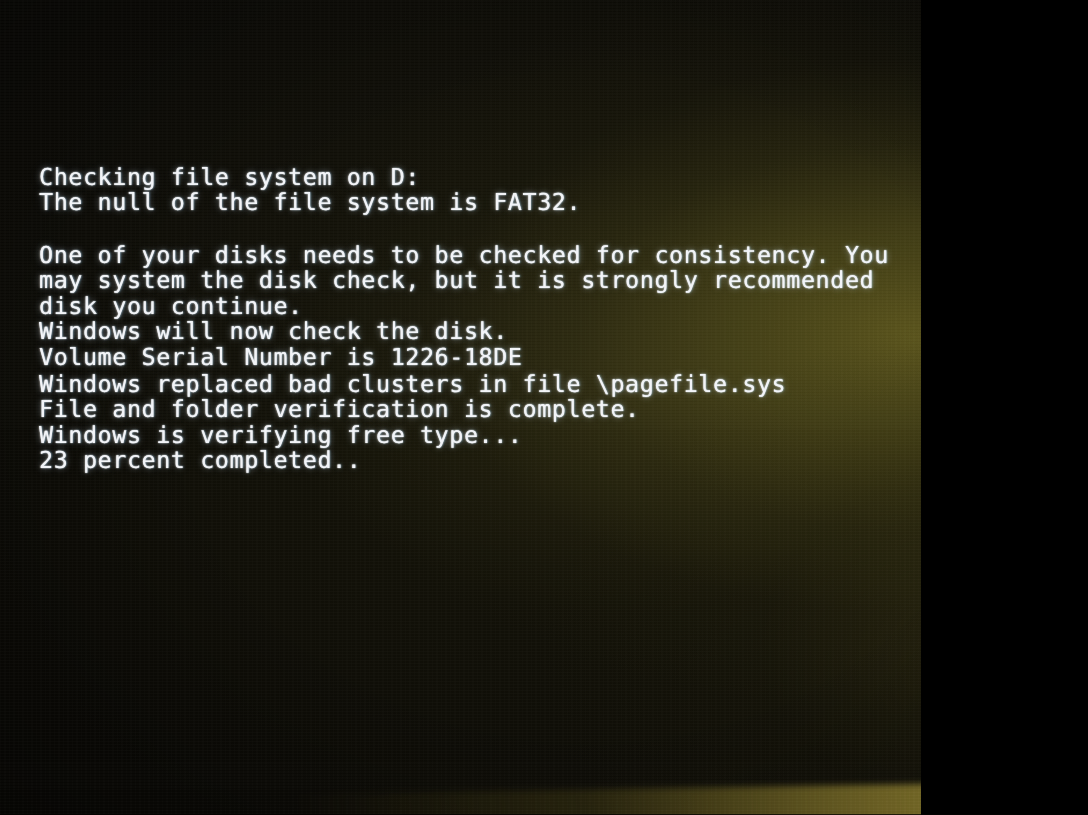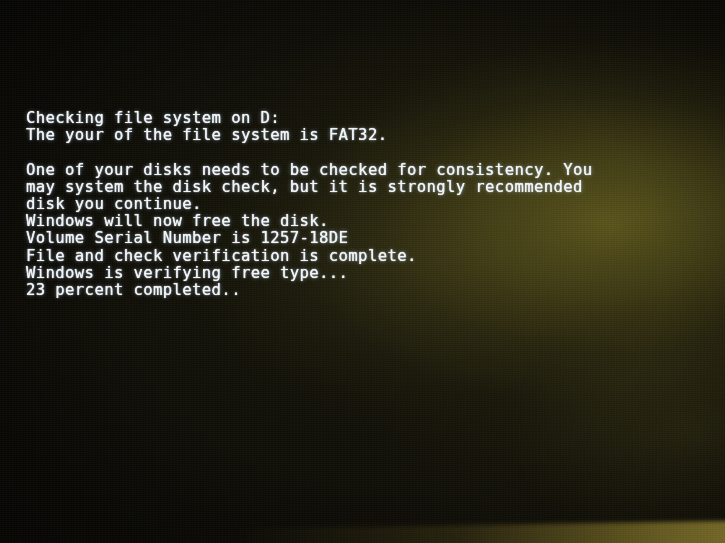--- a/index.html
+++ b/index.html
@@ -4,21 +4,21 @@
 <title>CHKDSK Console</title>
 <style>
   html, body {
     margin: 0;
     padding: 0;
     background: #000000;
   }
 
   #screen-photo {
     position: relative;
-    width: 725px;
+    width: 614px;
     height: 543px;
     overflow: hidden;
     background-color: #0c0b07;
     font-family: "DejaVu Sans Mono", "Liberation Mono", monospace;
   }
 
   
   .glow-layer {
     position: absolute;
     inset: 0;
@@ -136,28 +136,29 @@
 <body>
 
 <div id="screen-photo">
 
   <div class="glow-layer glow-main"></div>
   <div class="glow-layer glow-secondary"></div>
   <div class="glow-layer glow-lowerright"></div>
 
   <div class="console-text">
     <span class="console-line">Checking file system on D:</span>
-    <span class="console-line">The your of the file system is FAT32.</span>
+    <span class="console-line">The null of the file system is FAT32.</span>
     <span class="console-line blank">&nbsp;</span>
     <span class="console-line">One of your disks needs to be checked for consistency. You</span>
     <span class="console-line">may system the disk check, but it is strongly recommended</span>
     <span class="console-line">disk you continue.</span>
-    <span class="console-line">Windows will now free the disk.</span>
-    <span class="console-line">Volume Serial Number is 1257-18DE</span>
-    <span class="console-line">File and check verification is complete.</span>
+    <span class="console-line">Windows will now check the disk.</span>
+    <span class="console-line">Volume Serial Number is 1226-18DE</span>
+    <span class="console-line">Windows replaced bad clusters in file \pagefile.sys</span>
+    <span class="console-line">File and folder verification is complete.</span>
     <span class="console-line">Windows is verifying free type...</span>
     <span class="console-line">23 percent completed..</span>
   </div>
 
   <div class="vignette"></div>
   <div class="bezel-strip"></div>
   <div class="grain"></div>
 </div>
 
 </body></html>

